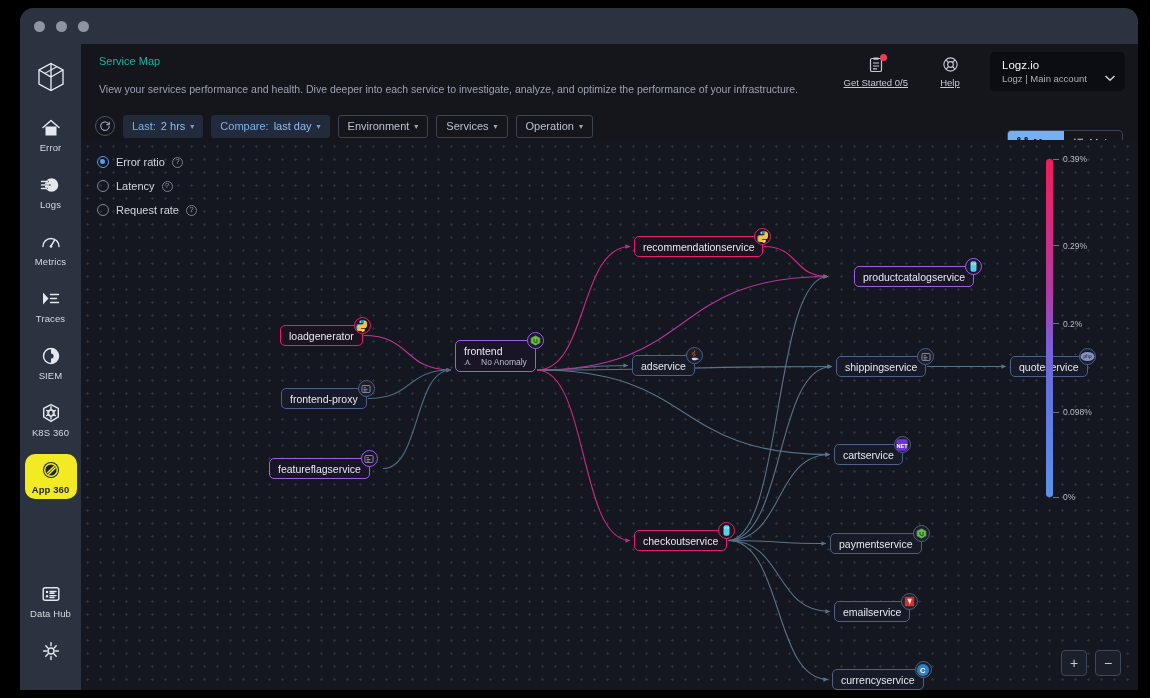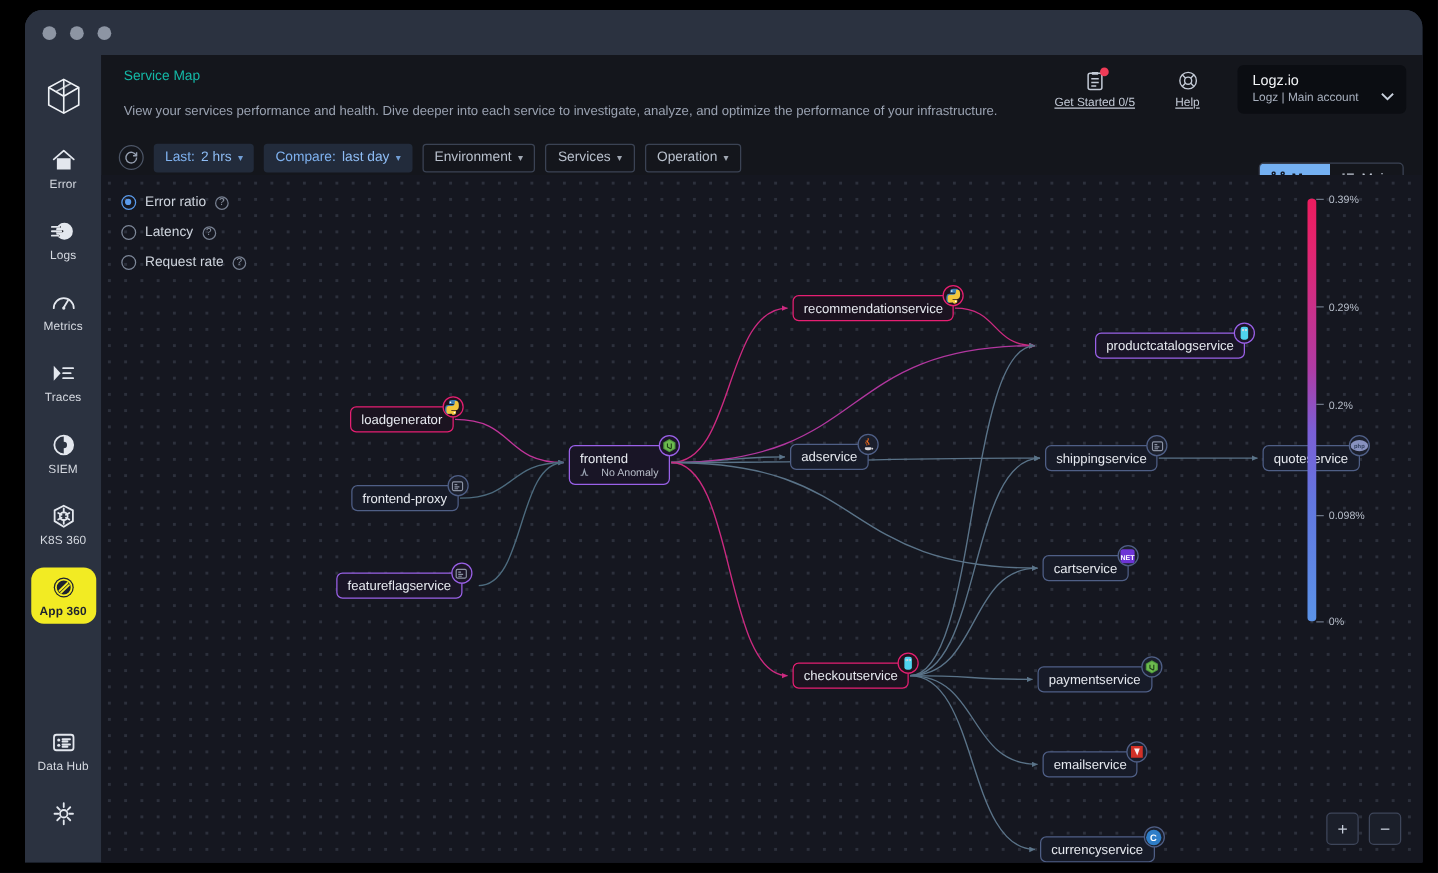--- a/index.html
+++ b/index.html
@@ -467,21 +467,21 @@
           </div>
           <div class="node mid" style="left: 188px; top: 318px;">
             <span>featureflagservice</span>
             <span class="badge ring-mid">
               <svg viewBox="0 0 16 16" width="12" height="12" fill="none" stroke="#8c93a4" stroke-width="1.25">
         <rect x="2.6" y="3.4" width="10.8" height="9.2" rx="1.3"></rect>
         <path d="M4.8 6.3h3M4.8 8.6h5.2M4.8 10.7h3.8"></path>
               </svg>
             </span>
           </div>
-          <div class="node mid tall" style="left: 374px; top: 216px;">
+          <div class="node mid tall" style="left: 374px; top: 200px;">
             <span>frontend</span>
             <span class="anom">
       <svg viewBox="0 0 16 8" width="14" height="8" fill="none" stroke="#9aa3b2" stroke-width="1.1">
         <path d="M.5 6.5 2.5 6.5 4 1.5 5.5 6.5 7.5 6.5"></path>
               </svg>
       <span>No Anomaly</span>
             </span>
             <span class="badge ring-mid">
               <svg viewBox="0 0 16 16" width="13" height="13">
         <path d="M8 1.4 14 4.9v6.2L8 14.6 2 11.1V4.9z" fill="#4e9a3e"></path>
@@ -517,21 +517,21 @@
             <span class="badge ring-err">
               <svg viewBox="0 0 16 16" width="13" height="13">
         <rect x="4.3" y="1.6" width="7.4" height="12.8" rx="2.4" fill="#4fd3ef"></rect>
         <circle cx="6.6" cy="5" r="1.05" fill="#fff"></circle>
                 <circle cx="9.6" cy="5" r="1.05" fill="#fff"></circle>
         <circle cx="6.6" cy="5" r=".45" fill="#1b2430"></circle>
                 <circle cx="9.6" cy="5" r=".45" fill="#1b2430"></circle>
               </svg>
             </span>
           </div>
-          <div class="node mid" style="left: 795px; top: 126px; text-align: right;">
+          <div class="node mid" style="left: 773px; top: 126px; text-align: right;">
             <span>productcatalogservice</span>
             <span class="badge ring-mid">
               <svg viewBox="0 0 16 16" width="13" height="13">
         <rect x="4.3" y="1.6" width="7.4" height="12.8" rx="2.4" fill="#4fd3ef"></rect>
         <circle cx="6.6" cy="5" r="1.05" fill="#fff"></circle>
                 <circle cx="9.6" cy="5" r="1.05" fill="#fff"></circle>
         <circle cx="6.6" cy="5" r=".45" fill="#1b2430"></circle>
                 <circle cx="9.6" cy="5" r=".45" fill="#1b2430"></circle>
               </svg>
             </span>

